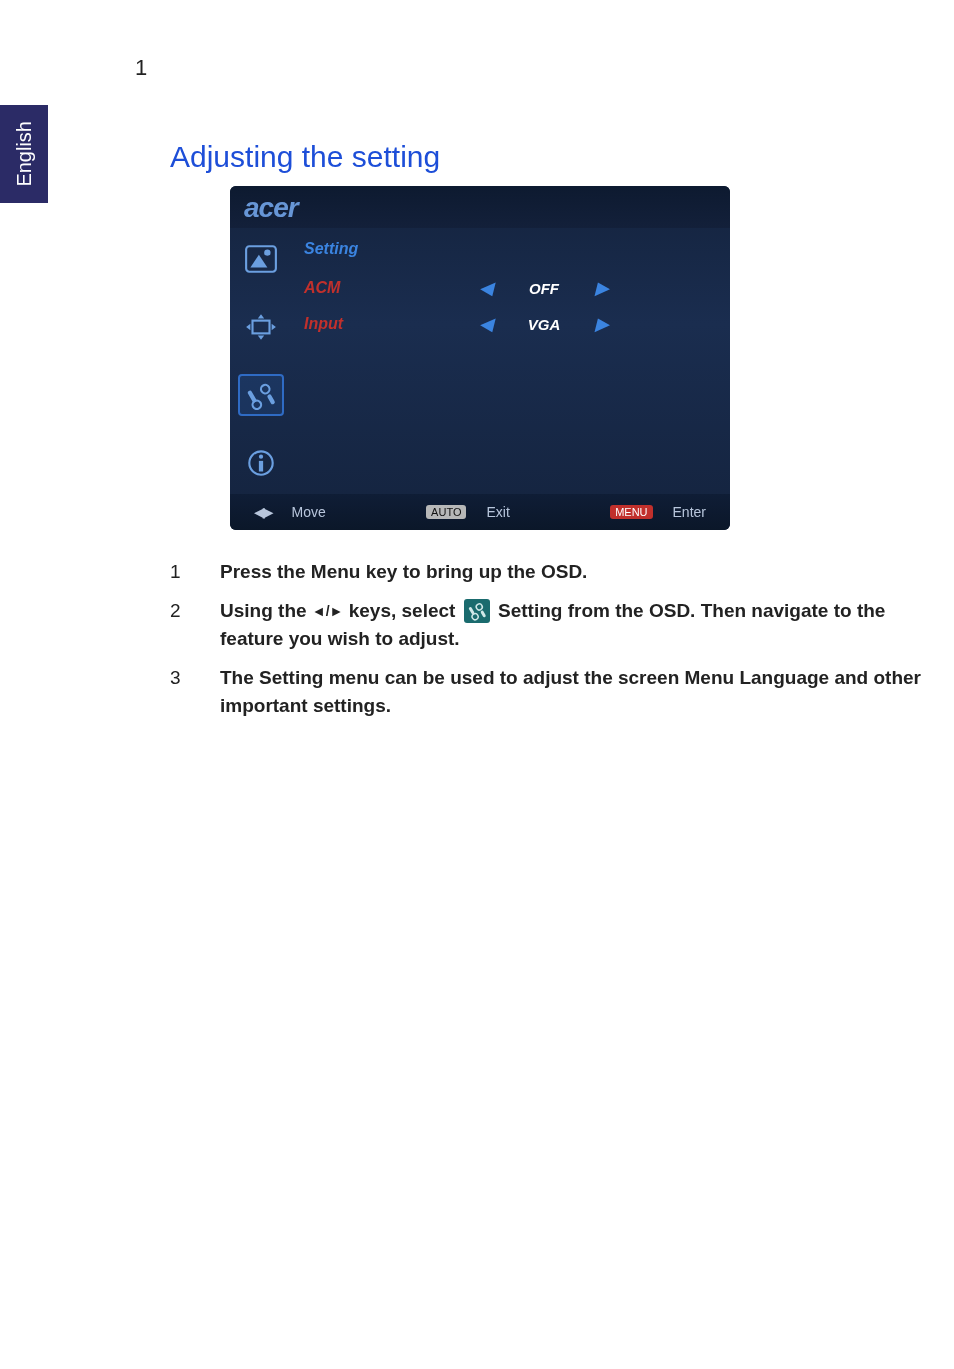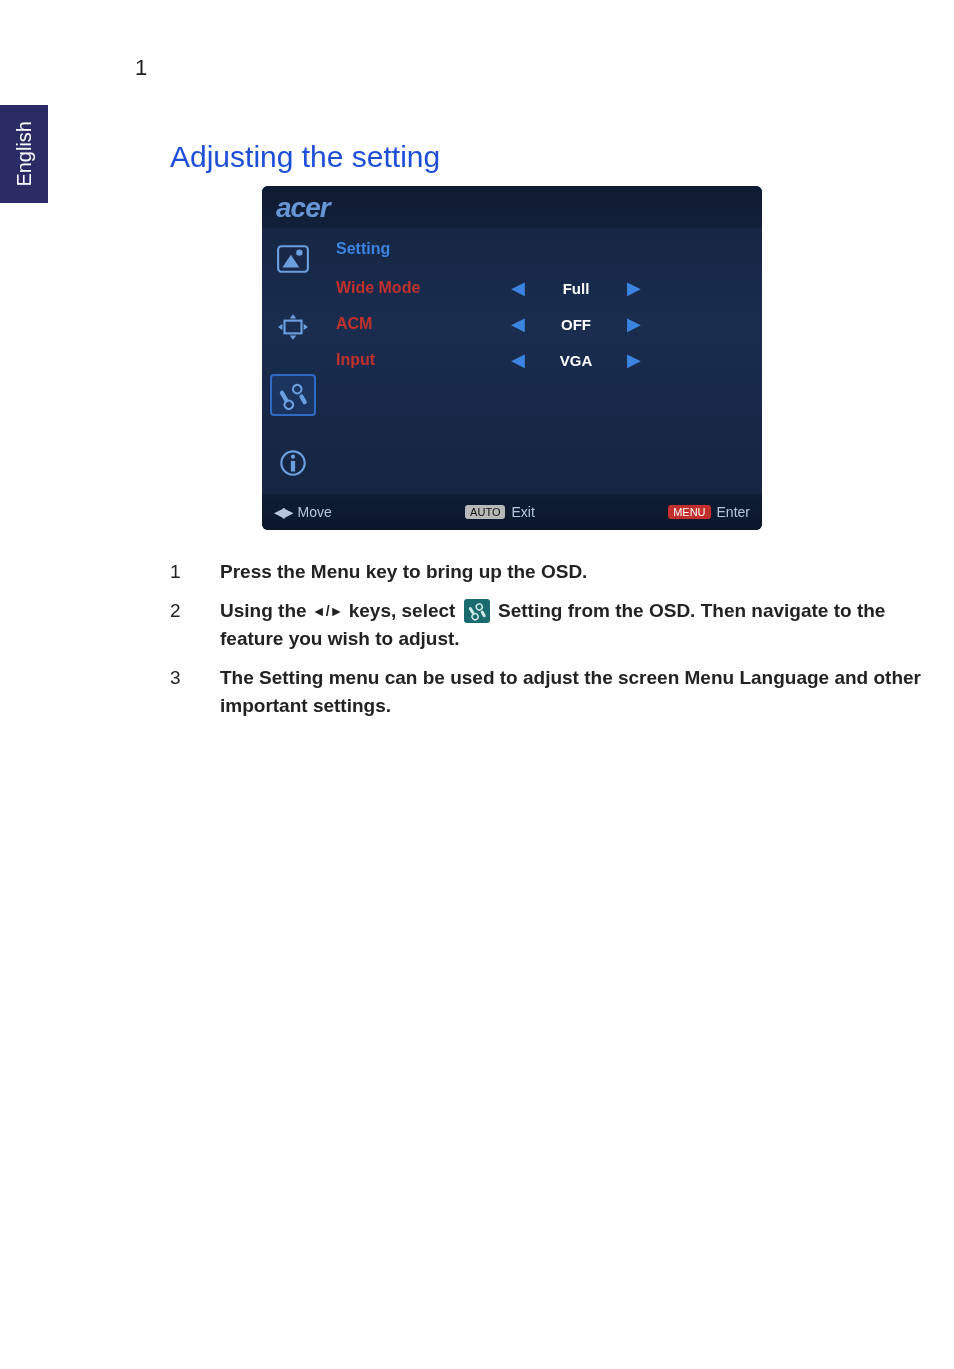--- a/index.html
+++ b/index.html
@@ -43,21 +43,21 @@
     }
     h1.section-title {
       font-size: 30px;
       font-weight: 400;
       color: #1d4ed8;
       margin-bottom: 12px;
     }
     
     .osd {
       width: 500px;
-      margin-left: 92px;
+      margin-left: 60px;
       background: linear-gradient(#14233e, #1a2d4f 40%, #14233e);
       border-radius: 6px;
       overflow: hidden;
       font-family: Verdana, Tahoma, sans-serif;
     }
     .osd-header {
       background: linear-gradient(#0d1a30, #13203a);
       padding: 6px 14px 4px;
     }
     .acer-logo {
@@ -86,20 +86,21 @@
     }
     .osd-icon.active {
       border: 2px solid #2f6bc4;
       border-radius: 4px;
       background: rgba(47,107,196,0.18);
     }
     .osd-icon svg { width: 34px; height: 30px; }
     .osd-menu {
       flex: 1;
       padding: 12px 2px 110px 4px;
+      font-style: italic;
     }
     .menu-title {
       color: #3b84e0;
       font-weight: 700;
       font-size: 16px;
       margin-bottom: 12px;
     }
     .menu-row {
       display: flex;
       align-items: center;
@@ -125,22 +126,22 @@
       width: 92px;
       text-align: center;
       color: #fff;
       font-weight: 700;
       font-size: 15px;
     }
     .osd-footer {
       background: linear-gradient(#0f1d36, #0b1729);
       display: flex;
       align-items: center;
-      padding: 10px 12px;
-      gap: 2px;
+      padding: 10px 24px;
+      gap: 16px;
       color: #b8c6dc;
       font-size: 14px;
       text-align: right;
     }
     .footer-spacer { flex: 1; }
     .tag-label {
       display: inline-block;
       background: #b7b8b8;
       color: #111;
       font-size: 11px;
@@ -234,26 +235,20 @@
           <svg viewBox="0 0 32 28">
               <circle cx="16" cy="14" r="11" fill="none" stroke="#6b9fe0" stroke-width="2"></circle>
               <circle cx="16" cy="8" r="2" fill="#6b9fe0"></circle>
               <rect x="14" y="12" width="4" height="10" fill="#6b9fe0"></rect>
             </svg>
         </div>
       </div>
       <div class="osd-menu">
         <div class="menu-title">Setting</div>
 
-        <div class="menu-row">
-          <span class="menu-label">Wide Mode</span>
-          <span class="arrow left"></span>
-          <span class="menu-value">Full</span>
-          <span class="arrow right"></span>
-        </div>
 
 
         <div class="menu-row">
           <span class="menu-label">ACM</span>
           <span class="arrow left"></span>
           <span class="menu-value">OFF</span>
           <span class="arrow right"></span>
         </div>
 
         <div class="menu-row">

